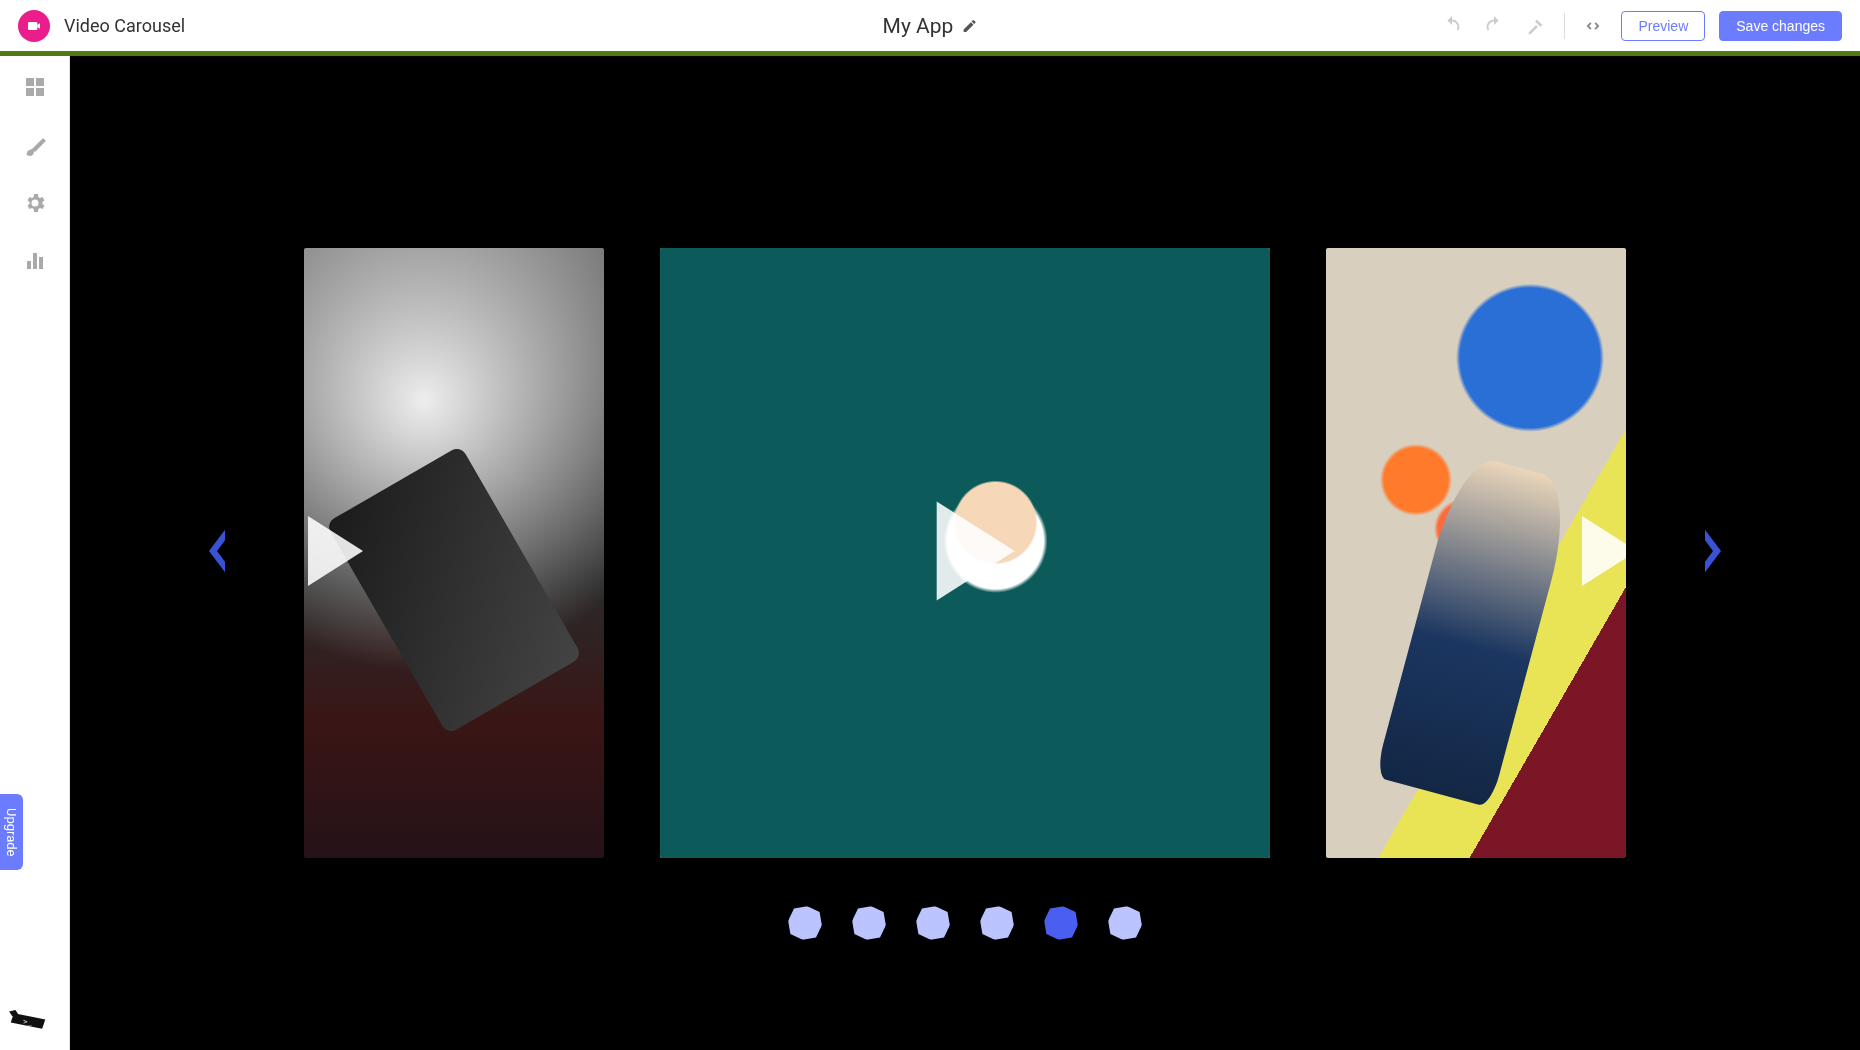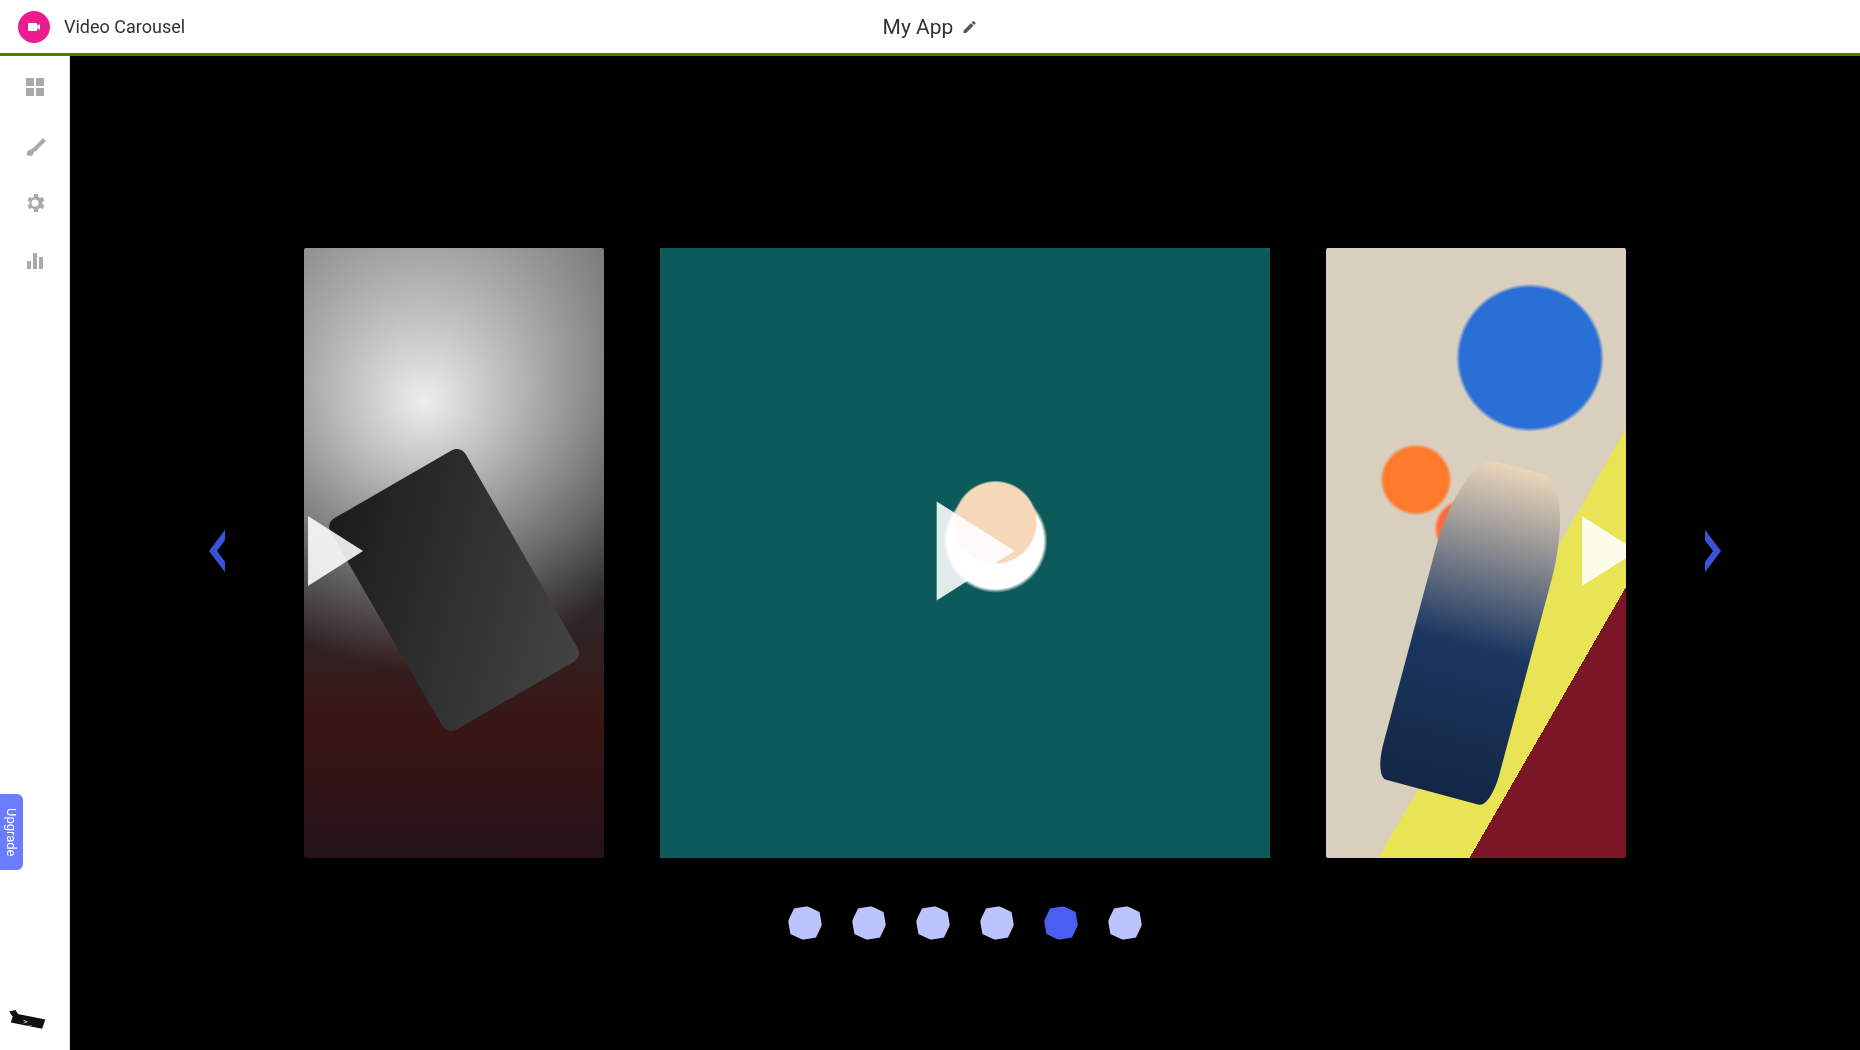--- a/index.html
+++ b/index.html
@@ -7,21 +7,21 @@
   font-family: -apple-system, BlinkMacSystemFont, "Segoe UI", Roboto, sans-serif;
   background:#fafafa;
   width:1860px; height:1050px; overflow:hidden;
   display:flex; flex-direction:column;
 }
 
 
 .topbar {
   height:56px;
   background:#fff;
-  border-bottom:3px solid #4d7c0f;
+  border-bottom:5px solid #4d7c0f;
   display:flex; align-items:center;
   padding:8px 18px;
   position:relative;
 }
 .app-logo {
   width:32px; height:32px; border-radius:50%;
   background:#e91e8c;
   display:flex; align-items:center; justify-content:center;
   margin-right:14px;
 }
@@ -180,20 +180,45 @@
 
   <div class="topbar-center">
     <span class="title">My App</span>
     <span class="pencil-btn">
       <svg width="16" height="16" viewBox="0 0 24 24">
           <path fill="#555" d="M3 17.25V21h3.75L17.8 9.94l-3.75-3.75L3 17.25zM20.7 7.04a1 1 0 0 0 0-1.41l-2.34-2.34a1 1 0 0 0-1.41 0L15 5.24l3.75 3.75 1.95-1.95z"></path>
         </svg>
     </span>
   </div>
 
+  <div class="topbar-right">
+    <span class="icon-btn inactive">
+      <svg viewBox="0 0 24 24">
+          <path d="M12 5V1L7 6l5 5V7c3.3 0 6 2.7 6 6 0 1-.25 1.97-.7 2.8l1.46 1.46A7.93 7.93 0 0 0 20 13c0-4.42-3.58-8-8-8z"></path>
+        </svg>
+    </span>
+    <span class="icon-btn inactive">
+      <svg viewBox="0 0 24 24">
+          <path d="M12 5V1l5 5-5 5V7c-3.3 0-6 2.7-6 6 0 1 .25 1.97.7 2.8L5.24 17.26A7.93 7.93 0 0 1 4 13c0-4.42 3.58-8 8-8z"></path>
+        </svg>
+    </span>
+    <span class="icon-btn inactive">
+      <svg viewBox="0 0 24 24">
+          <path d="M13 5l6 6-2 2-6-6 2-2zm-9 14l8-8 2 2-8 8H4v-2z"></path>
+        </svg>
+    </span>
+    <div class="divider"></div>
+    <span class="icon-btn">
+      <svg viewBox="0 0 24 24">
+          <path d="M9 16l-4-4 4-4 1.4 1.4L7.8 12l2.6 2.6L9 16zm6 0l-1.4-1.4 2.6-2.6-2.6-2.6L15 8l4 4-4 4z"></path>
+        </svg>
+    </span>
+    <button class="btn">Preview</button>
+    <button class="btn primary">Save changes</button>
+  </div>
 </div>
 
 <div class="body">
 
   <div class="leftrail">
     <span class="rail-icon">
       <svg viewBox="0 0 24 24">
           <path d="M3 3h8v8H3V3zm10 0h8v8h-8V3zM3 13h8v8H3v-8zm10 0h8v8h-8v-8z"></path>
         </svg>
     </span>

